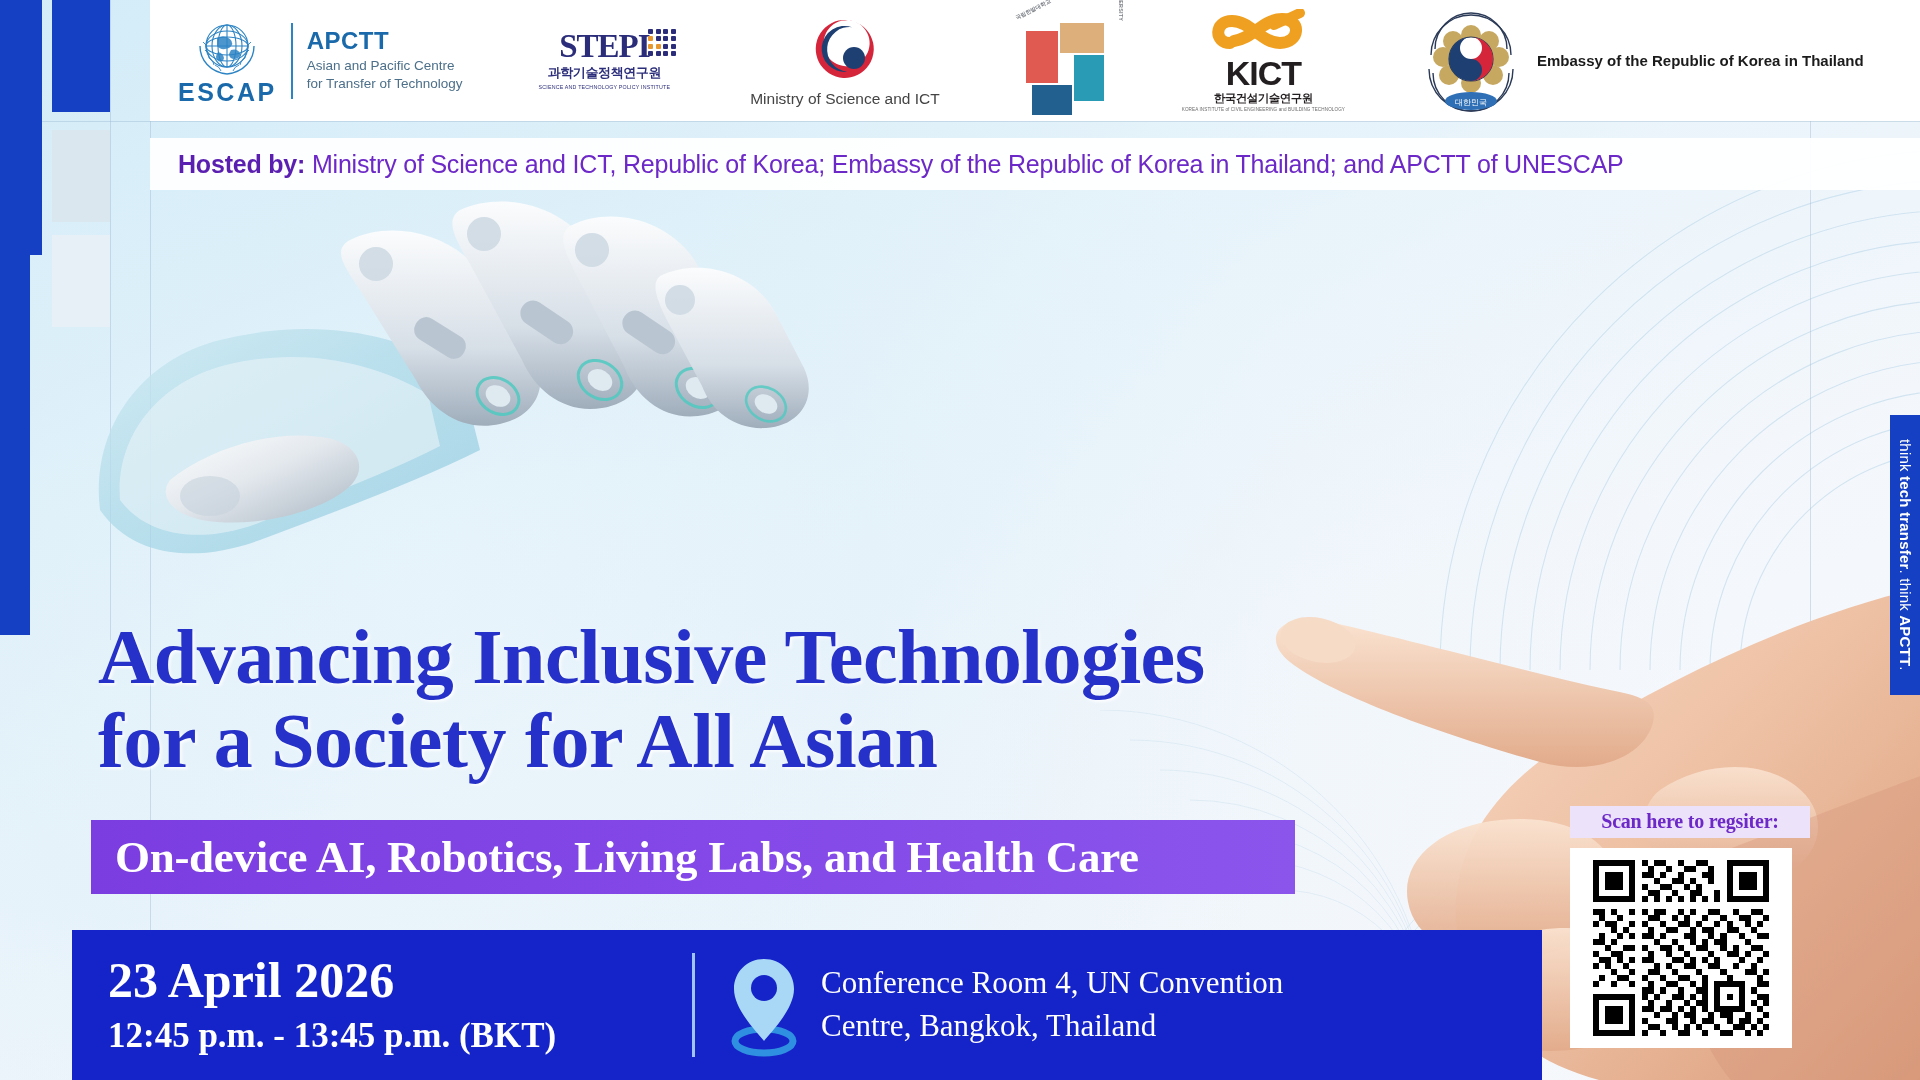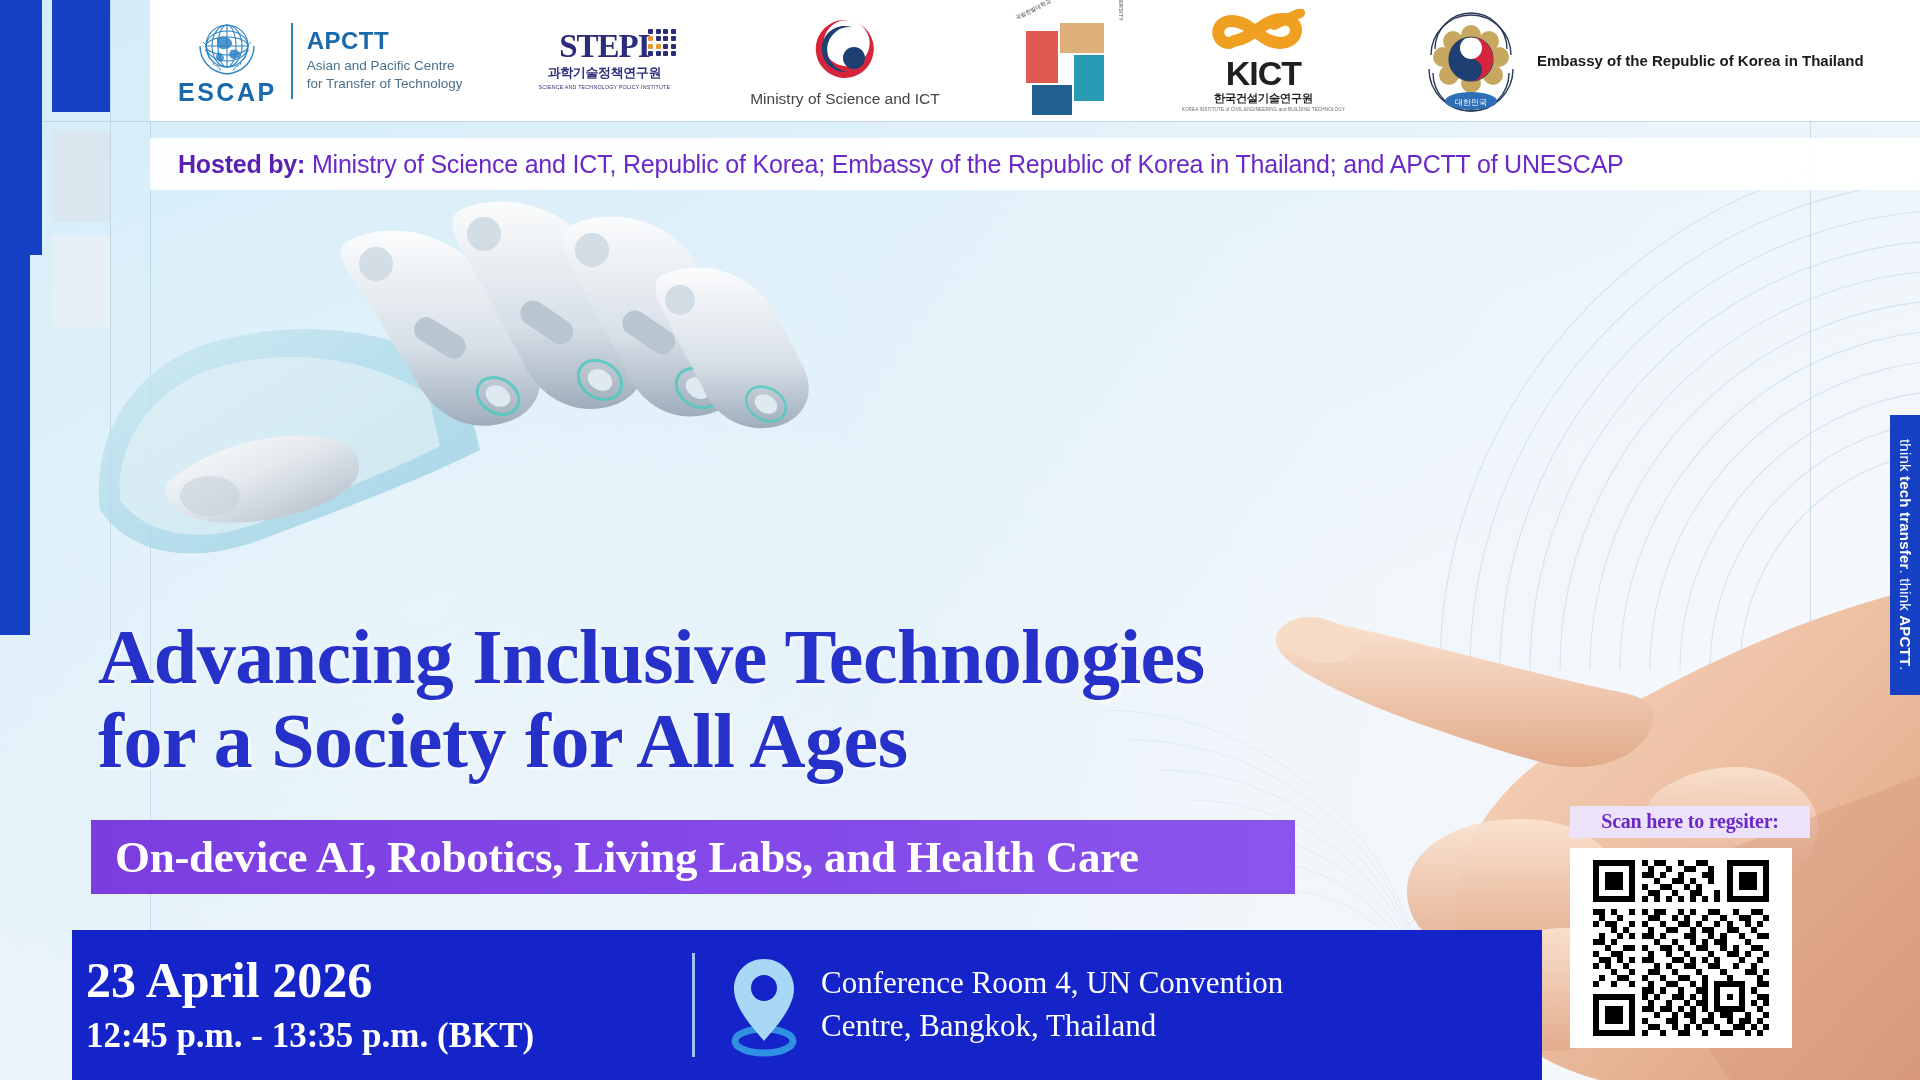--- a/index.html
+++ b/index.html
@@ -192,21 +192,21 @@
 
   
   .info-bar {
     position: absolute; left: 72px; top: 930px;
     width: 1470px; height: 150px;
     background: #1524c8;
     display: flex; align-items: center;
   }
   .info-left {
     display: flex; flex-direction: column; justify-content: center;
-    padding-left: 14px; width: 620px;
+    padding-left: 36px; width: 620px;
   }
   .info-date {
     font-family: "Liberation Serif", serif;
     font-weight: 700; font-size: 50px; color: #ffffff; line-height: 1.1;
   }
   .info-time {
     font-family: "Liberation Serif", serif;
     font-weight: 700; font-size: 35px; color: #ffffff; line-height: 1.25; margin-top: 6px;
   }
   .info-divider { width: 3px; height: 104px; background: #9fc4f5; margin: 0 26px 0 0; }
@@ -534,31 +534,31 @@
   </div>
 
   <div class="hosted-bar">
     <div class="hosted-text">
       <b>Hosted by:</b><span> Ministry of Science and ICT, Republic of Korea; Embassy of the Republic of Korea in Thailand; and APCTT of UNESCAP</span>
     </div>
   </div>
 
   <div class="title-block">
     <div class="title-line">Advancing Inclusive Technologies</div>
-    <div class="title-line">for a Society for All Ages</div>
+    <div class="title-line">for a Society for All Asian</div>
   </div>
 
   <div class="subtitle-bar">
     <div class="subtitle-text">On-device AI, Robotics, Living Labs, and Health Care</div>
   </div>
 
   <div class="info-bar">
     <div class="info-left">
       <div class="info-date">23 April 2026</div>
-      <div class="info-time">12:45 p.m. - 13:35 p.m.  (BKT)</div>
+      <div class="info-time">12:45 p.m. - 13:45 p.m.  (BKT)</div>
     </div>
     <div class="info-divider"></div>
     <div class="pin-icon">
       <svg width="78" height="104" viewBox="0 0 78 104">
         <ellipse cx="39" cy="88" rx="29" ry="12" fill="none" stroke="#2f8fe0" stroke-width="7"></ellipse>
         <path d="M39 6 C 22 6, 9 19, 9 36 C 9 57, 33 80, 39 88 C 45 80, 69 57, 69 36 C 69 19, 56 6, 39 6 Z" fill="#a8d8f5"></path>
         <circle cx="39" cy="35" r="13" fill="#1524c8"></circle>
       </svg>
     </div>
     <div class="info-right">

